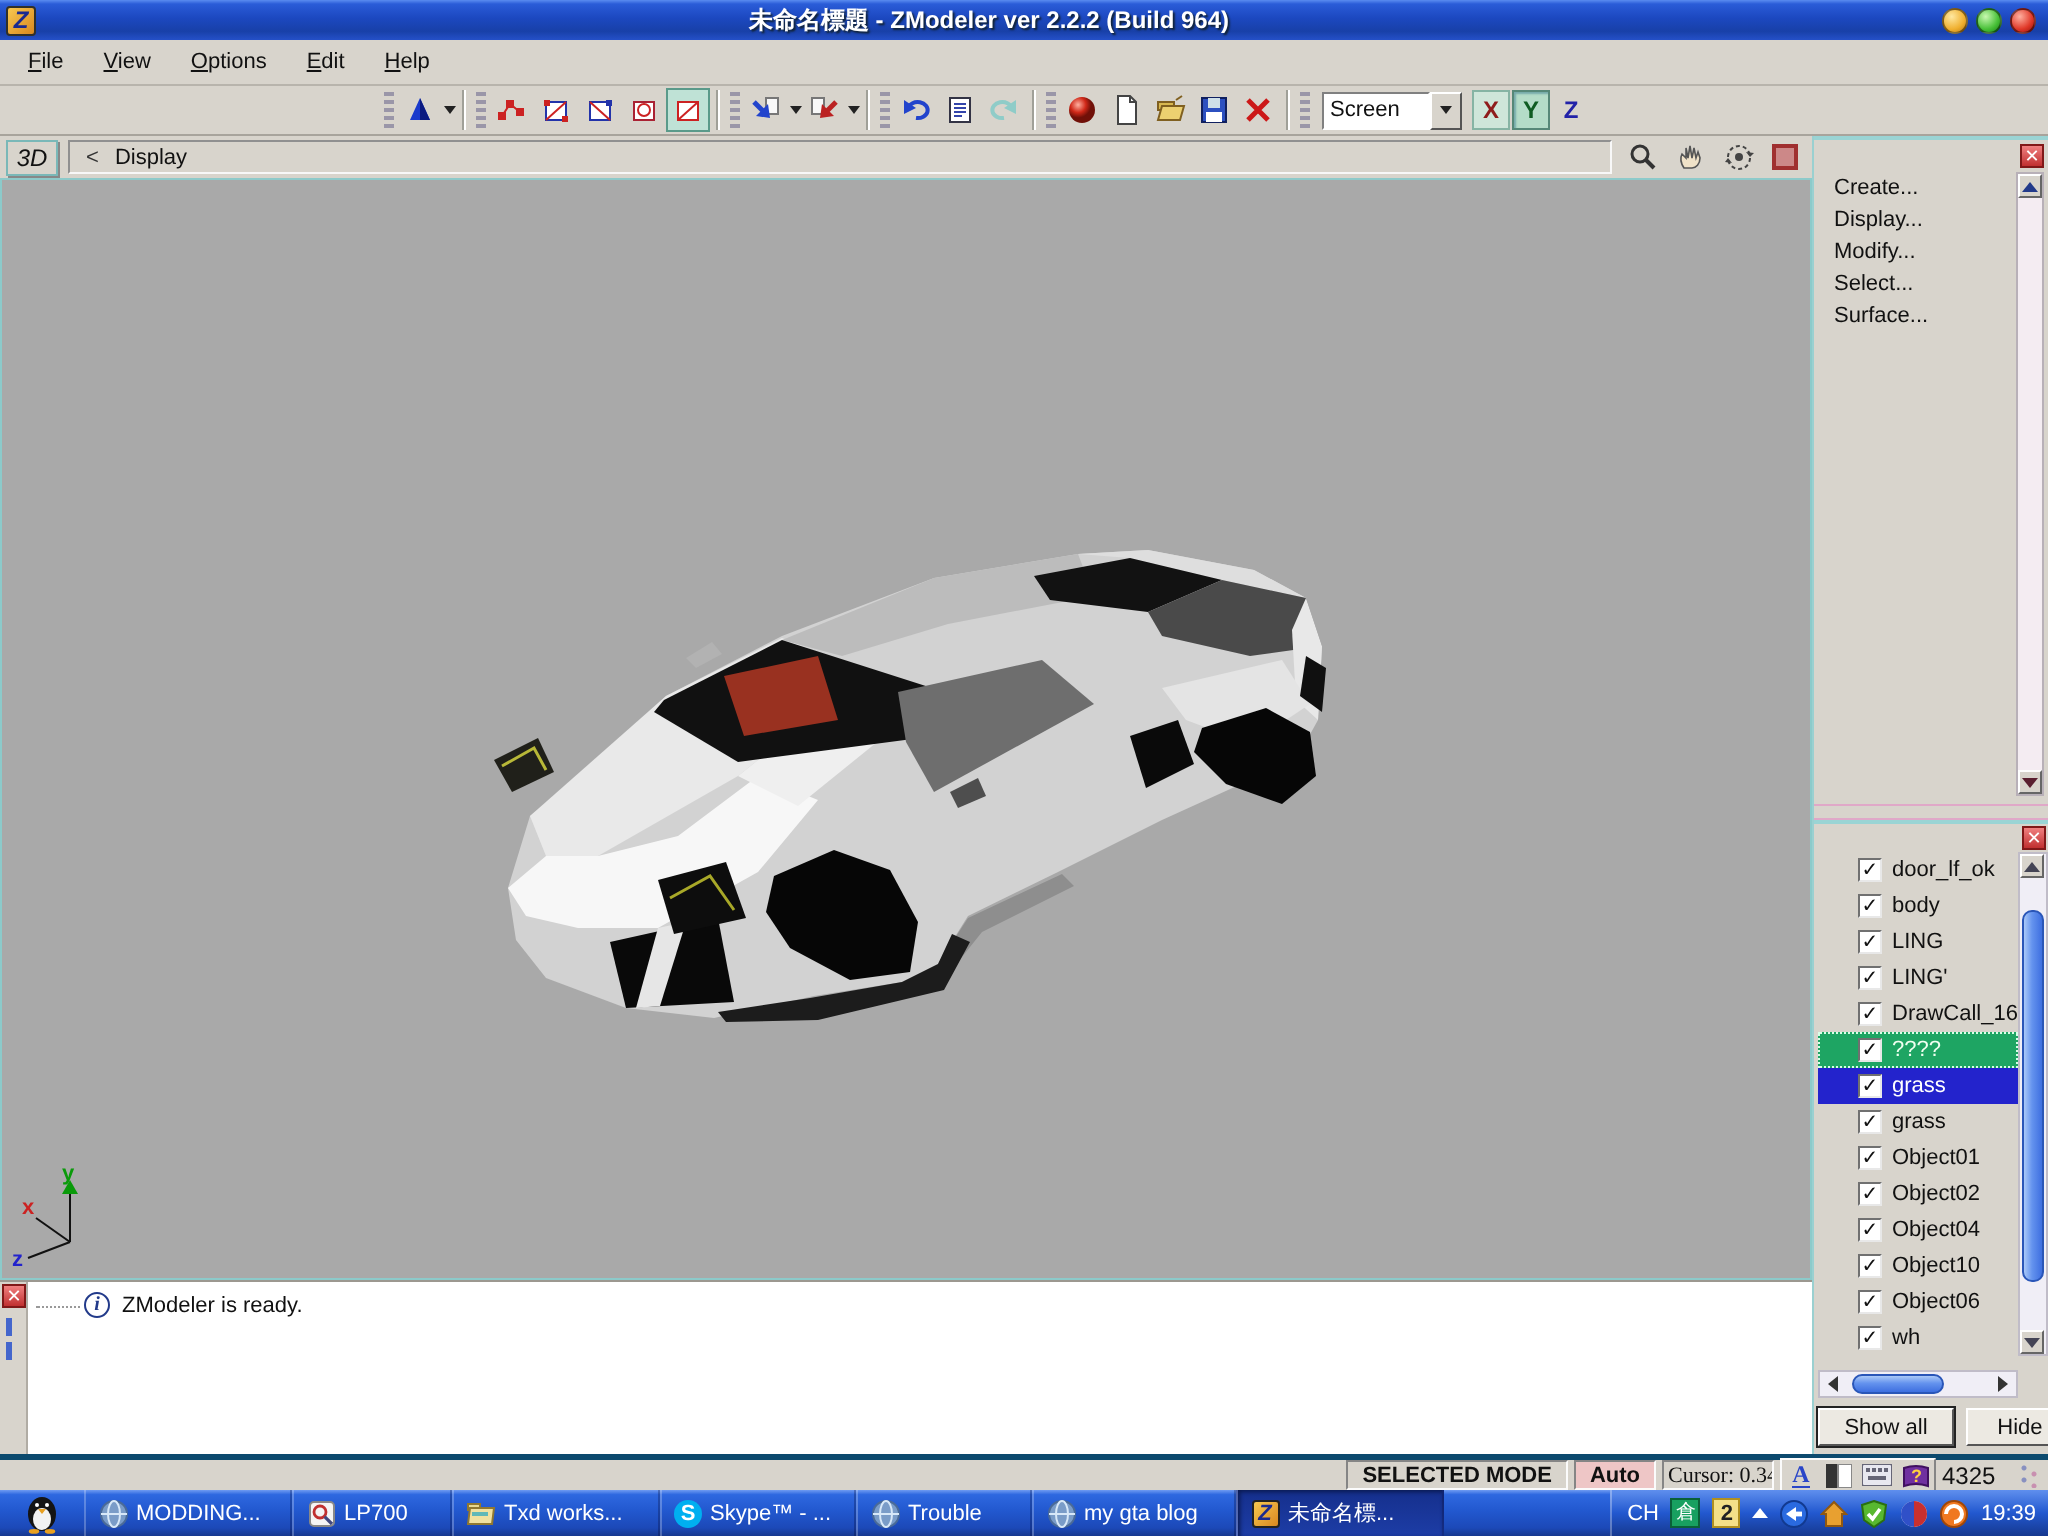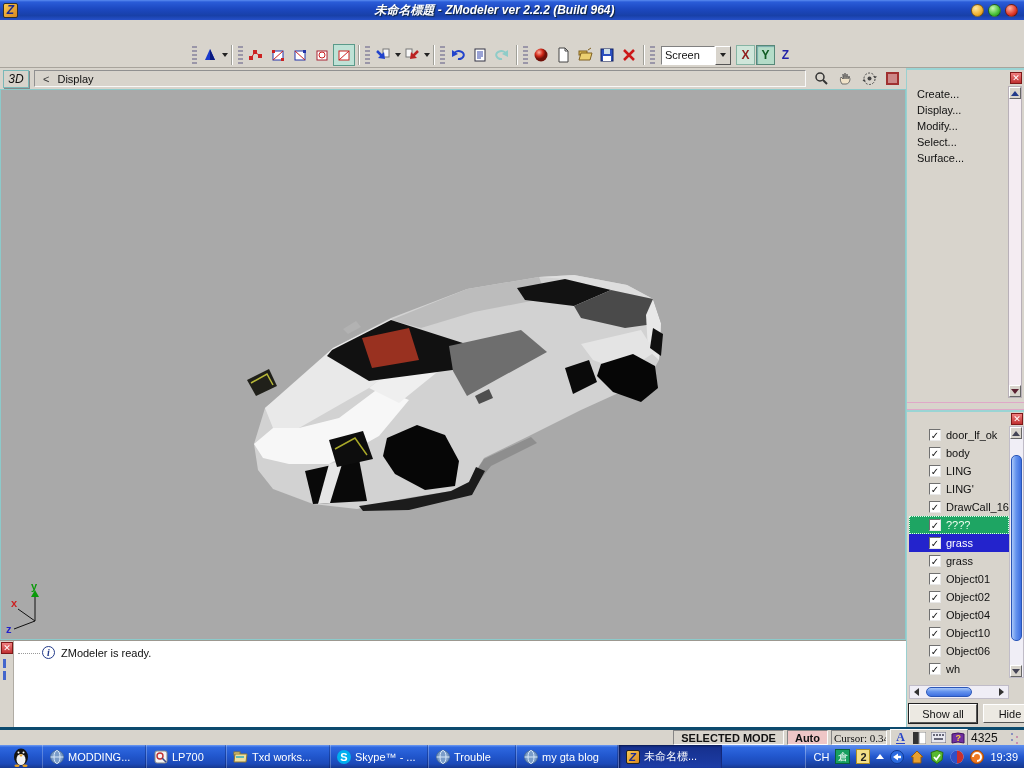--- a/index.html
+++ b/index.html
@@ -8,21 +8,21 @@
     font-family:"Liberation Sans","DejaVu Sans",sans-serif;font-size:11px;color:#111;
     background:#d8d4cc;}
 
   
   .titlebar{position:absolute;left:0;top:0;width:1024px;height:20px;
     background:linear-gradient(180deg,#5a8cf0 0%,#2a5cd8 10%,#1c48c0 45%,#1840a8 78%,#2550c8 100%);
     display:flex;align-items:center;color:#fff;}
   .zlogo{width:15px;height:15px;margin-left:3px;border:1px solid #30302a;border-radius:2px;
     background:linear-gradient(135deg,#f8c850,#d88820);color:#1a2a90;font-weight:bold;
     font-style:italic;font-size:12px;line-height:13px;text-align:center;}
-  .title-text{flex:1;text-align:center;font-weight:bold;font-size:12px;text-shadow:1px 1px 1px #123;font-style:italic;}
+  .title-text{flex:1;text-align:center;font-weight:bold;font-size:12px;text-shadow:1px 1px 1px #123;}
   .winbtns{display:flex;gap:4px;margin-right:6px;}
   .wbtn{width:13px;height:13px;border-radius:50%;border:1px solid rgba(0,0,0,.45);}
   .wbtn.min{background:radial-gradient(circle at 35% 30%,#ffe8a0,#f0b030 60%,#b87810);}
   .wbtn.max{background:radial-gradient(circle at 35% 30%,#c8f8b0,#48c038 60%,#188010);}
   .wbtn.close{background:radial-gradient(circle at 35% 30%,#ffb0a0,#e03828 60%,#901008);}
 
   
   .menubar{position:absolute;left:0;top:20px;width:1024px;height:23px;background:#d8d4cc;
     border-bottom:1px solid #b8b4ac;display:flex;align-items:center;padding-left:6px;}
   .menu-item{padding:3px 12px 3px 8px;cursor:default;}
@@ -171,20 +171,27 @@
   <div class="titlebar">
     <div class="zlogo">Z</div>
     <div class="title-text">未命名標題 - ZModeler ver 2.2.2 (Build 964)</div>
     <div class="winbtns">
       <div class="wbtn min"></div>
       <div class="wbtn max"></div>
       <div class="wbtn close"></div>
     </div>
   </div>
 
+  <div class="menubar">
+    <div class="menu-item">File</div>
+    <div class="menu-item">View</div>
+    <div class="menu-item">Options</div>
+    <div class="menu-item">Edit</div>
+    <div class="menu-item">Help</div>
+  </div>
 
   <div class="toolbar">
     <div class="tb-spacer"></div>
     <div class="grip"></div>
     <div class="tbtn">
       <svg width="16" height="16">
           <polygon points="8,2 13,13 3,13" fill="#1a3acc"></polygon>
           <polygon points="8,2 13,13 8,13" fill="#0a1a80"></polygon>
         </svg>
     </div>

